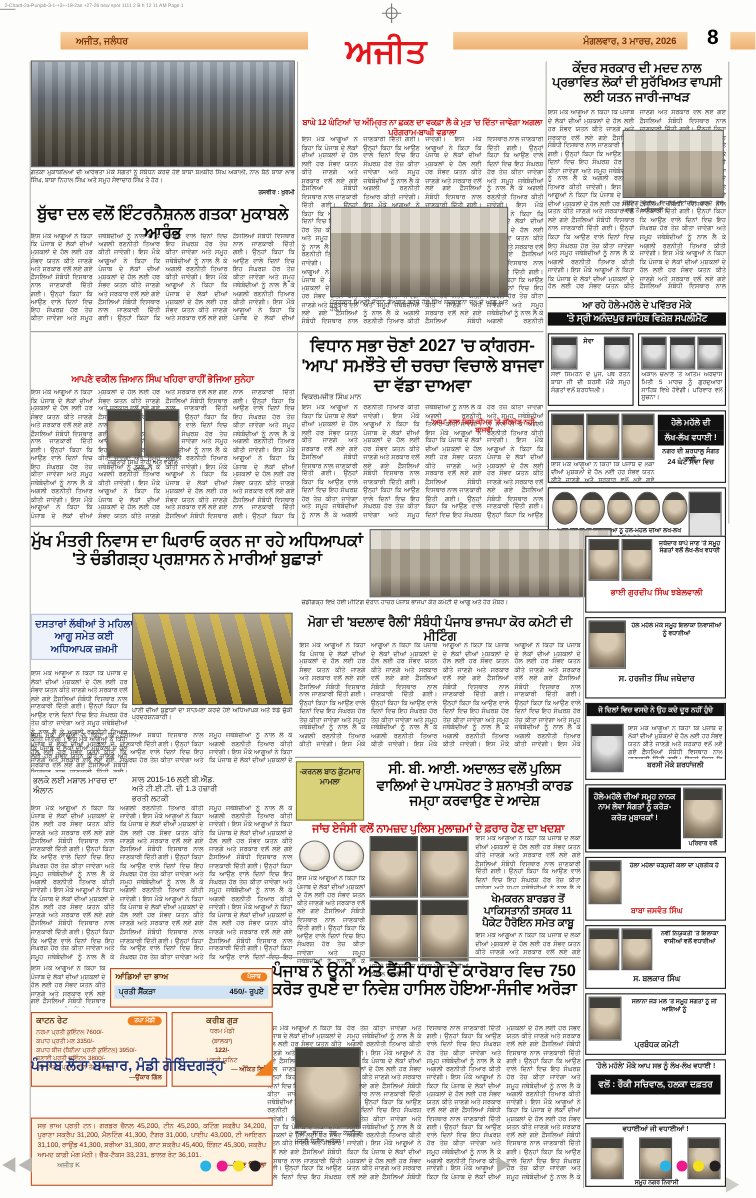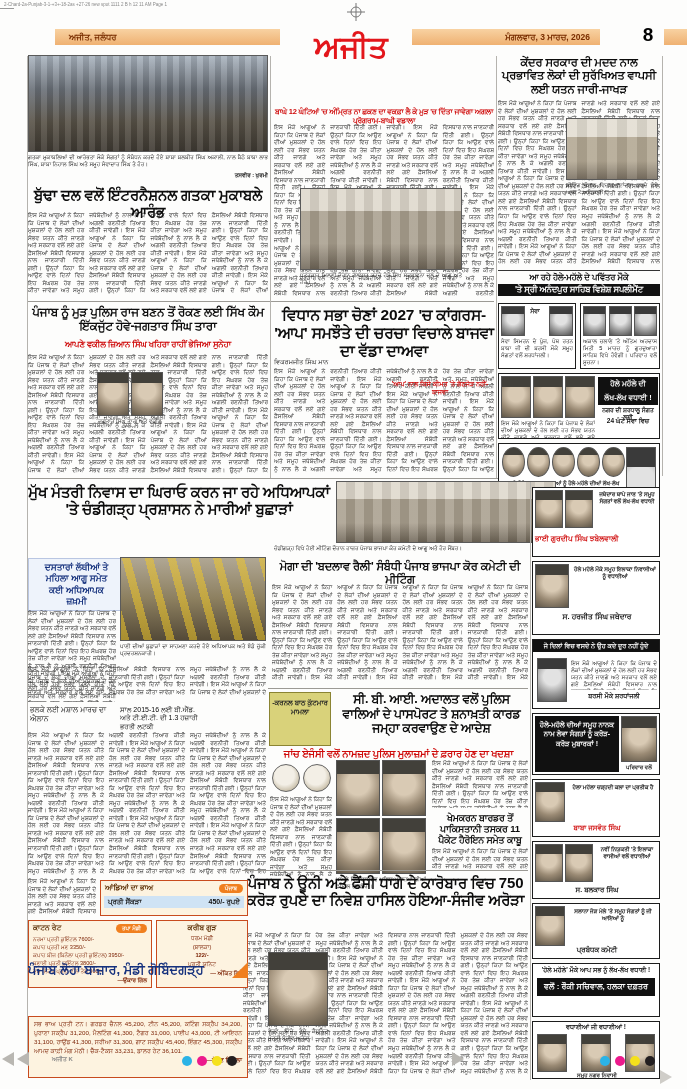--- a/index.html
+++ b/index.html
@@ -59,34 +59,33 @@
   <div class="abs" style="left:4px;top:2px;width:420px;font-size:4.5px;color:#8a8a8a">2-Chard-2a-Punjab-3-1-+3+-18-2as +27-26 new spot   1111 2 B h   12  11  AM   Page 1</div>
   <svg class="abs" style="left:347px;top:3px" width="18" height="18" viewBox="0 0 18 18">
     <circle cx="9" cy="9" r="5" class="crossmark" stroke-width="1"></circle>
     <line x1="9" y1="0" x2="9" y2="18" class="crossmark" stroke-width="1"></line>
     <line x1="0" y1="9" x2="18" y2="9" class="crossmark" stroke-width="1"></line>
   </svg>
   <div class="abs" style="left:0;top:8px;width:14px;height:1px;background:#999"></div>
 
   <div class="abs band" style="left:55px;top:29px;width:225px;height:16px;padding-left:14px">ਅਜੀਤ, ਜਲੰਧਰ</div>
   <div class="abs logo" style="left:292px;top:30px;width:118px;font-size:30px">ਅਜੀਤ</div>
-  <div class="abs band" style="left:412px;top:29px;width:188px;height:16px;justify-content:flex-end;padding-right:10px">ਮੰਗਲਵਾਰ, 3 ਮਾਰਚ, 2026</div>
+  <div class="abs band" style="left:412px;top:29px;width:213px;height:16px;justify-content:flex-end;padding-right:10px">ਮੰਗਲਵਾਰ, 3 ਮਾਰਚ, 2026</div>
   <div class="abs" style="left:636px;top:24px;width:24px;font-size:19px;font-weight:bold;text-align:center;color:#000">8</div>
   <div class="abs band" style="left:664px;top:29px;width:23px;height:16px"></div>
 
   <div class="abs photo crowd" style="left:28px;top:55px;width:240px;height:97px"></div>
   <div class="abs cap" style="left:28px;top:154px;width:240px;height:28px">ਗਤਕਾ ਮੁਕਾਬਲਿਆਂ ਦੀ ਆਰੰਭਤਾ ਮੌਕੇ ਸੰਗਤਾਂ ਨੂੰ ਸੰਬੋਧਨ ਕਰਦੇ ਹੋਏ ਬਾਬਾ ਬਲਬੀਰ ਸਿੰਘ ਅਕਾਲੀ, ਨਾਲ ਬੈਠੇ ਬਾਬਾ ਲਾਭ ਸਿੰਘ, ਬਾਬਾ ਨਿਹਾਲ ਸਿੰਘ ਅਤੇ ਸਮੂਹ ਸੇਵਾਦਾਰ ਸਿੰਘ ਤੇ ਹੋਰ।</div>
   <div class="abs cap" style="left:196px;top:172px;width:72px;text-align:right;font-weight:bold">ਤਸਵੀਰ : ਖੁਰਮੀ</div>
 
   <div class="abs hl" style="left:28px;top:186px;width:240px;font-size:15px">ਬੁੱਢਾ ਦਲ ਵਲੋਂ ਇੰਟਰਨੈਸ਼ਨਲ ਗਤਕਾ ਮੁਕਾਬਲੇ ਆਰੰਭ</div>
   <div class="abs body cols4" style="left:28px;top:212px;width:240px;height:86px">ਇਸ ਮੌਕੇ ਆਗੂਆਂ ਨੇ ਕਿਹਾ ਕਿ ਪੰਜਾਬ ਦੇ ਲੋਕਾਂ ਦੀਆਂ ਮੁਸ਼ਕਲਾਂ ਦੇ ਹੱਲ ਲਈ ਹਰ ਸੰਭਵ ਯਤਨ ਕੀਤੇ ਜਾਣਗੇ ਅਤੇ ਸਰਕਾਰ ਵਲੋਂ ਲਏ ਗਏ ਫ਼ੈਸਲਿਆਂ ਸੰਬੰਧੀ ਵਿਸਥਾਰ ਨਾਲ ਜਾਣਕਾਰੀ ਦਿੱਤੀ ਗਈ। ਉਨ੍ਹਾਂ ਕਿਹਾ ਕਿ ਆਉਣ ਵਾਲੇ ਦਿਨਾਂ ਵਿਚ ਇਹ ਸੰਘਰਸ਼ ਹੋਰ ਤੇਜ਼ ਕੀਤਾ ਜਾਵੇਗਾ ਅਤੇ ਸਮੂਹ ਜਥੇਬੰਦੀਆਂ ਨੂੰ ਨਾਲ ਲੈ ਕੇ ਅਗਲੀ ਰਣਨੀਤੀ ਤਿਆਰ ਕੀਤੀ ਜਾਵੇਗੀ। ਇਸ ਮੌਕੇ ਆਗੂਆਂ ਨੇ ਕਿਹਾ ਕਿ ਪੰਜਾਬ ਦੇ ਲੋਕਾਂ ਦੀਆਂ ਮੁਸ਼ਕਲਾਂ ਦੇ ਹੱਲ ਲਈ ਹਰ ਸੰਭਵ ਯਤਨ ਕੀਤੇ ਜਾਣਗੇ ਅਤੇ ਸਰਕਾਰ ਵਲੋਂ ਲਏ ਗਏ ਫ਼ੈਸਲਿਆਂ ਸੰਬੰਧੀ ਵਿਸਥਾਰ ਨਾਲ ਜਾਣਕਾਰੀ ਦਿੱਤੀ ਗਈ। ਉਨ੍ਹਾਂ ਕਿਹਾ ਕਿ ਆਉਣ ਵਾਲੇ ਦਿਨਾਂ ਵਿਚ ਇਹ ਸੰਘਰਸ਼ ਹੋਰ ਤੇਜ਼ ਕੀਤਾ ਜਾਵੇਗਾ ਅਤੇ ਸਮੂਹ ਜਥੇਬੰਦੀਆਂ ਨੂੰ ਨਾਲ ਲੈ ਕੇ ਅਗਲੀ ਰਣਨੀਤੀ ਤਿਆਰ ਕੀਤੀ ਜਾਵੇਗੀ। ਇਸ ਮੌਕੇ ਆਗੂਆਂ ਨੇ ਕਿਹਾ ਕਿ ਪੰਜਾਬ ਦੇ ਲੋਕਾਂ ਦੀਆਂ ਮੁਸ਼ਕਲਾਂ ਦੇ ਹੱਲ ਲਈ ਹਰ ਸੰਭਵ ਯਤਨ ਕੀਤੇ ਜਾਣਗੇ ਅਤੇ ਸਰਕਾਰ ਵਲੋਂ ਲਏ ਗਏ ਫ਼ੈਸਲਿਆਂ ਸੰਬੰਧੀ ਵਿਸਥਾਰ ਨਾਲ ਜਾਣਕਾਰੀ ਦਿੱਤੀ ਗਈ। ਉਨ੍ਹਾਂ ਕਿਹਾ ਕਿ ਆਉਣ ਵਾਲੇ ਦਿਨਾਂ ਵਿਚ ਇਹ ਸੰਘਰਸ਼ ਹੋਰ ਤੇਜ਼ ਕੀਤਾ ਜਾਵੇਗਾ ਅਤੇ ਸਮੂਹ ਜਥੇਬੰਦੀਆਂ ਨੂੰ ਨਾਲ ਲੈ ਕੇ ਅਗਲੀ ਰਣਨੀਤੀ ਤਿਆਰ ਕੀਤੀ ਜਾਵੇਗੀ। ਇਸ ਮੌਕੇ ਆਗੂਆਂ ਨੇ ਕਿਹਾ ਕਿ ਪੰਜਾਬ ਦੇ ਲੋਕਾਂ ਦੀਆਂ ਮੁਸ਼ਕਲਾਂ ਦੇ ਹੱਲ ਲਈ ਹਰ ਸੰਭਵ ਯਤਨ ਕੀਤੇ ਜਾਣਗੇ ਅਤੇ ਸਰਕਾਰ ਵਲੋਂ ਲਏ ਗਏ ਫ਼ੈਸਲਿਆਂ ਸੰਬੰਧੀ ਵਿਸਥਾਰ ਨਾਲ ਜਾਣਕਾਰੀ ਦਿੱਤੀ ਗਈ। ਉਨ੍ਹਾਂ ਕਿਹਾ ਕਿ ਆਉਣ ਵਾਲੇ ਦਿਨਾਂ ਵਿਚ ਇਹ ਸੰਘਰਸ਼ ਹੋਰ ਤੇਜ਼ ਕੀਤਾ ਜਾਵੇਗਾ ਅਤੇ ਸਮੂਹ ਜਥੇਬੰਦੀਆਂ ਨੂੰ ਨਾਲ ਲੈ ਕੇ ਅਗਲੀ ਰਣਨੀਤੀ ਤਿਆਰ ਕੀਤੀ ਜਾਵੇਗੀ। ਇਸ ਮੌਕੇ ਆਗੂਆਂ ਨੇ ਕਿਹਾ ਕਿ ਪੰਜਾਬ ਦੇ ਲੋਕਾਂ ਦੀਆਂ ਮੁਸ਼ਕਲਾਂ ਦੇ ਹੱਲ ਲਈ ਹਰ ਸੰਭਵ ਯਤਨ ਕੀਤੇ ਜਾਣਗੇ ਅਤੇ ਸਰਕਾਰ ਵਲੋਂ ਲਏ ਗਏ ਫ਼ੈਸਲਿਆਂ ਸੰਬੰਧੀ ਵਿਸਥਾਰ ਨਾਲ ਜਾਣਕਾਰੀ ਦਿੱਤੀ ਗਈ। ਉਨ੍ਹਾਂ ਕਿਹਾ ਕਿ ਆਉਣ ਵਾਲੇ ਦਿਨਾਂ ਵਿਚ ਇਹ ਸੰਘਰਸ਼ ਹੋਰ ਤੇਜ਼ ਕੀਤਾ ਜਾਵੇਗਾ ਅਤੇ ਸਮੂਹ ਜਥੇਬੰਦੀਆਂ ਨੂੰ ਨਾਲ ਲੈ ਕੇ ਅਗਲੀ ਰਣਨੀਤੀ ਤਿਆਰ ਕੀਤੀ ਜਾਵੇਗੀ। </div>
 
   <div class="abs hline" style="left:28px;top:301px;width:466px"></div>
 
-  <div class="abs hl" style="left:28px;top:306px;width:240px;font-size:12px">ਪੰਜਾਬ ਨੂੰ ਮੁੜ ਪੁਲਿਸ ਰਾਜ ਬਣਨ ਤੋਂ ਰੋਕਣ ਲਈ ਸਿੱਖ ਕੌਮ ਇੱਕਜੁੱਟ ਹੋਵੇ-ਜਗਤਾਰ ਸਿੰਘ ਤਾਰਾ</div>
   <div class="abs hl red" style="left:28px;top:340px;width:240px;font-size:8.5px">ਆਪਣੇ ਵਕੀਲ ਜ਼ਿਆਨ ਸਿੰਘ ਖਹਿਰਾ ਰਾਹੀਂ ਭੇਜਿਆ ਸੁਨੇਹਾ</div>
   <div class="abs body cols4" style="left:28px;top:354px;width:240px;height:122px">ਇਸ ਮੌਕੇ ਆਗੂਆਂ ਨੇ ਕਿਹਾ ਕਿ ਪੰਜਾਬ ਦੇ ਲੋਕਾਂ ਦੀਆਂ ਮੁਸ਼ਕਲਾਂ ਦੇ ਹੱਲ ਲਈ ਹਰ ਸੰਭਵ ਯਤਨ ਕੀਤੇ ਜਾਣਗੇ ਅਤੇ ਸਰਕਾਰ ਵਲੋਂ ਲਏ ਗਏ ਫ਼ੈਸਲਿਆਂ ਸੰਬੰਧੀ ਵਿਸਥਾਰ ਨਾਲ ਜਾਣਕਾਰੀ ਦਿੱਤੀ ਗਈ। ਉਨ੍ਹਾਂ ਕਿਹਾ ਕਿ ਆਉਣ ਵਾਲੇ ਦਿਨਾਂ ਵਿਚ ਇਹ ਸੰਘਰਸ਼ ਹੋਰ ਤੇਜ਼ ਕੀਤਾ ਜਾਵੇਗਾ ਅਤੇ ਸਮੂਹ ਜਥੇਬੰਦੀਆਂ ਨੂੰ ਨਾਲ ਲੈ ਕੇ ਅਗਲੀ ਰਣਨੀਤੀ ਤਿਆਰ ਕੀਤੀ ਜਾਵੇਗੀ। ਇਸ ਮੌਕੇ ਆਗੂਆਂ ਨੇ ਕਿਹਾ ਕਿ ਪੰਜਾਬ ਦੇ ਲੋਕਾਂ ਦੀਆਂ ਮੁਸ਼ਕਲਾਂ ਦੇ ਹੱਲ ਲਈ ਹਰ ਸੰਭਵ ਯਤਨ ਕੀਤੇ ਜਾਣਗੇ ਅਤੇ ਸਰਕਾਰ ਵਲੋਂ ਲਏ ਗਏ ਫ਼ੈਸਲਿਆਂ ਸੰਬੰਧੀ ਵਿਸਥਾਰ ਨਾਲ ਜਾਣਕਾਰੀ ਦਿੱਤੀ ਗਈ। ਉਨ੍ਹਾਂ ਕਿਹਾ ਕਿ ਆਉਣ ਵਾਲੇ ਦਿਨਾਂ ਵਿਚ ਇਹ ਸੰਘਰਸ਼ ਹੋਰ ਤੇਜ਼ ਕੀਤਾ ਜਾਵੇਗਾ ਅਤੇ ਸਮੂਹ ਜਥੇਬੰਦੀਆਂ ਨੂੰ ਨਾਲ ਲੈ ਕੇ ਅਗਲੀ ਰਣਨੀਤੀ ਤਿਆਰ ਕੀਤੀ ਜਾਵੇਗੀ। ਇਸ ਮੌਕੇ ਆਗੂਆਂ ਨੇ ਕਿਹਾ ਕਿ ਪੰਜਾਬ ਦੇ ਲੋਕਾਂ ਦੀਆਂ ਮੁਸ਼ਕਲਾਂ ਦੇ ਹੱਲ ਲਈ ਹਰ ਸੰਭਵ ਯਤਨ ਕੀਤੇ ਜਾਣਗੇ ਅਤੇ ਸਰਕਾਰ ਵਲੋਂ ਲਏ ਗਏ ਫ਼ੈਸਲਿਆਂ ਸੰਬੰਧੀ ਵਿਸਥਾਰ ਨਾਲ ਜਾਣਕਾਰੀ ਦਿੱਤੀ ਗਈ। ਉਨ੍ਹਾਂ ਕਿਹਾ ਕਿ ਆਉਣ ਵਾਲੇ ਦਿਨਾਂ ਵਿਚ ਇਹ ਸੰਘਰਸ਼ ਹੋਰ ਤੇਜ਼ ਕੀਤਾ ਜਾਵੇਗਾ ਅਤੇ ਸਮੂਹ ਜਥੇਬੰਦੀਆਂ ਨੂੰ ਨਾਲ ਲੈ ਕੇ ਅਗਲੀ ਰਣਨੀਤੀ ਤਿਆਰ ਕੀਤੀ ਜਾਵੇਗੀ। ਇਸ ਮੌਕੇ ਆਗੂਆਂ ਨੇ ਕਿਹਾ ਕਿ ਪੰਜਾਬ ਦੇ ਲੋਕਾਂ ਦੀਆਂ ਮੁਸ਼ਕਲਾਂ ਦੇ ਹੱਲ ਲਈ ਹਰ ਸੰਭਵ ਯਤਨ ਕੀਤੇ ਜਾਣਗੇ ਅਤੇ ਸਰਕਾਰ ਵਲੋਂ ਲਏ ਗਏ ਫ਼ੈਸਲਿਆਂ ਸੰਬੰਧੀ ਵਿਸਥਾਰ ਨਾਲ ਜਾਣਕਾਰੀ ਦਿੱਤੀ ਗਈ। ਉਨ੍ਹਾਂ ਕਿਹਾ ਕਿ ਆਉਣ ਵਾਲੇ ਦਿਨਾਂ ਵਿਚ ਇਹ ਸੰਘਰਸ਼ ਹੋਰ ਤੇਜ਼ ਕੀਤਾ ਜਾਵੇਗਾ ਅਤੇ ਸਮੂਹ ਜਥੇਬੰਦੀਆਂ ਨੂੰ ਨਾਲ ਲੈ ਕੇ ਅਗਲੀ ਰਣਨੀਤੀ ਤਿਆਰ ਕੀਤੀ ਜਾਵੇਗੀ। ਇਸ ਮੌਕੇ ਆਗੂਆਂ ਨੇ ਕਿਹਾ ਕਿ ਪੰਜਾਬ ਦੇ ਲੋਕਾਂ ਦੀਆਂ ਮੁਸ਼ਕਲਾਂ ਦੇ ਹੱਲ ਲਈ ਹਰ ਸੰਭਵ ਯਤਨ ਕੀਤੇ ਜਾਣਗੇ ਅਤੇ ਸਰਕਾਰ ਵਲੋਂ ਲਏ ਗਏ ਫ਼ੈਸਲਿਆਂ ਸੰਬੰਧੀ ਵਿਸਥਾਰ ਨਾਲ ਜਾਣਕਾਰੀ ਦਿੱਤੀ ਗਈ। ਉਨ੍ਹਾਂ ਕਿਹਾ ਕਿ ਆਉਣ ਵਾਲੇ ਦਿਨਾਂ ਵਿਚ ਇਹ ਸੰਘਰਸ਼ ਹੋਰ ਤੇਜ਼ ਕੀਤਾ ਜਾਵੇਗਾ ਅਤੇ ਸਮੂਹ ਜਥੇਬੰਦੀਆਂ ਨੂੰ ਨਾਲ ਲੈ ਕੇ ਅਗਲੀ ਰਣਨੀਤੀ ਤਿਆਰ ਕੀਤੀ ਜਾਵੇਗੀ। ਇਸ ਮੌਕੇ ਆਗੂਆਂ ਨੇ ਕਿਹਾ ਕਿ ਪੰਜਾਬ ਦੇ ਲੋਕਾਂ ਦੀਆਂ ਮੁਸ਼ਕਲਾਂ ਦੇ ਹੱਲ ਲਈ ਹਰ ਸੰਭਵ ਯਤਨ ਕੀਤੇ ਜਾਣਗੇ ਅਤੇ ਸਰਕਾਰ ਵਲੋਂ ਲਏ ਗਏ ਫ਼ੈਸਲਿਆਂ ਸੰਬੰਧੀ ਵਿਸਥਾਰ ਨਾਲ ਜਾਣਕਾਰੀ ਦਿੱਤੀ ਗਈ। ਉਨ੍ਹਾਂ ਕਿਹਾ ਕਿ ਆਉਣ ਵਾਲੇ ਦਿਨਾਂ ਵਿਚ ਇਹ ਸੰਘਰਸ਼ ਹੋਰ ਤੇਜ਼ ਕੀਤਾ ਜਾਵੇਗਾ ਅਤੇ ਸਮੂਹ ਜਥੇਬੰਦੀਆਂ ਨੂੰ ਨਾਲ ਲੈ ਕੇ ਅਗਲੀ ਰਣਨੀਤੀ ਤਿਆਰ ਕੀਤੀ ਜਾਵੇਗੀ। ਇਸ ਮੌਕੇ ਆਗੂਆਂ ਨੇ ਕਿਹਾ ਕਿ ਪੰਜਾਬ ਦੇ ਲੋਕਾਂ ਦੀਆਂ ਮੁਸ਼ਕਲਾਂ ਦੇ ਹੱਲ ਲਈ ਹਰ ਸੰਭਵ ਯਤਨ ਕੀਤੇ ਜਾਣਗੇ ਅਤੇ ਸਰਕਾਰ ਵਲੋਂ ਲਏ ਗਏ ਫ਼ੈਸਲਿਆਂ ਸੰਬੰਧੀ ਵਿਸਥਾਰ ਨਾਲ ਜਾਣਕਾਰੀ ਦਿੱਤੀ ਗਈ। ਉਨ੍ਹਾਂ ਕਿਹਾ ਕਿ ਆਉਣ ਵਾਲੇ ਦਿਨਾਂ ਵਿਚ ਇਹ ਸੰਘਰਸ਼ ਹੋਰ ਤੇਜ਼ ਕੀਤਾ ਜਾਵੇਗਾ ਅਤੇ ਸਮੂਹ ਜਥੇਬੰਦੀਆਂ ਨੂੰ ਨਾਲ ਲੈ ਕੇ ਅਗਲੀ ਰਣਨੀਤੀ ਤਿਆਰ ਕੀਤੀ ਜਾਵੇਗੀ। </div>
   <div class="abs portrait" style="left:97px;top:372px;width:32px;height:44px"></div>
   <div class="abs portrait" style="left:131px;top:372px;width:32px;height:44px"></div>
   <div class="abs cap" style="left:97px;top:418px;width:66px;height:10px;text-align:center">ਜਗਤਾਰ ਸਿੰਘ ਤਾਰਾ ਅਤੇ ਵਕੀਲ ਖਹਿਰਾ।</div>
 
   <div class="abs hl red" style="left:274px;top:108px;width:220px;font-size:7.5px">ਬਾਘੇ 12 ਘੰਟਿਆਂ 'ਚ ਅੰਮ੍ਰਿਤ ਨਾ ਛਕਣ ਦਾ ਵਕਫ਼ਾ ਲੈ ਕੇ ਮੁੜ 'ਚ ਦਿੱਤਾ ਜਾਵੇਗਾ ਅਗਲਾ ਪ੍ਰੋਗਰਾਮ-ਬਾਘੀ ਵਡਾਲਾ</div>
   <div class="abs body cols4" style="left:274px;top:124px;width:220px;height:174px">ਇਸ ਮੌਕੇ ਆਗੂਆਂ ਨੇ ਕਿਹਾ ਕਿ ਪੰਜਾਬ ਦੇ ਲੋਕਾਂ ਦੀਆਂ ਮੁਸ਼ਕਲਾਂ ਦੇ ਹੱਲ ਲਈ ਹਰ ਸੰਭਵ ਯਤਨ ਕੀਤੇ ਜਾਣਗੇ ਅਤੇ ਸਰਕਾਰ ਵਲੋਂ ਲਏ ਗਏ ਫ਼ੈਸਲਿਆਂ ਸੰਬੰਧੀ ਵਿਸਥਾਰ ਨਾਲ ਜਾਣਕਾਰੀ ਦਿੱਤੀ ਗਈ। ਉਨ੍ਹਾਂ ਕਿਹਾ ਕਿ ਆਉਣ ਵਾਲੇ ਦਿਨਾਂ ਵਿਚ ਇਹ ਸੰਘਰਸ਼ ਹੋਰ ਤੇਜ਼ ਕੀਤਾ ਜਾਵੇਗਾ ਅਤੇ ਸਮੂਹ ਜਥੇਬੰਦੀਆਂ ਨੂੰ ਨਾਲ ਲੈ ਕੇ ਅਗਲੀ ਰਣਨੀਤੀ ਤਿਆਰ ਕੀਤੀ ਜਾਵੇਗੀ। ਇਸ ਮੌਕੇ ਆਗੂਆਂ ਨੇ ਕਿਹਾ ਕਿ ਪੰਜਾਬ ਦੇ ਲੋਕਾਂ ਦੀਆਂ ਮੁਸ਼ਕਲਾਂ ਦੇ ਹੱਲ ਲਈ ਹਰ ਸੰਭਵ ਯਤਨ ਕੀਤੇ ਜਾਣਗੇ ਅਤੇ ਸਰਕਾਰ ਵਲੋਂ ਲਏ ਗਏ ਫ਼ੈਸਲਿਆਂ ਸੰਬੰਧੀ ਵਿਸਥਾਰ ਨਾਲ ਜਾਣਕਾਰੀ ਦਿੱਤੀ ਗਈ। ਉਨ੍ਹਾਂ ਕਿਹਾ ਕਿ ਆਉਣ ਵਾਲੇ ਦਿਨਾਂ ਵਿਚ ਇਹ ਸੰਘਰਸ਼ ਹੋਰ ਤੇਜ਼ ਕੀਤਾ ਜਾਵੇਗਾ ਅਤੇ ਸਮੂਹ ਜਥੇਬੰਦੀਆਂ ਨੂੰ ਨਾਲ ਲੈ ਕੇ ਅਗਲੀ ਰਣਨੀਤੀ ਤਿਆਰ ਕੀਤੀ ਜਾਵੇਗੀ। ਇਸ ਮੌਕੇ ਆਗੂਆਂ ਨੇ ਕਿਹਾ ਕਿ ਪੰਜਾਬ ਦੇ ਲੋਕਾਂ ਦੀਆਂ ਮੁਸ਼ਕਲਾਂ ਦੇ ਹੱਲ ਲਈ ਹਰ ਸੰਭਵ ਯਤਨ ਕੀਤੇ ਜਾਣਗੇ ਅਤੇ ਸਰਕਾਰ ਵਲੋਂ ਲਏ ਗਏ ਫ਼ੈਸਲਿਆਂ ਸੰਬੰਧੀ ਵਿਸਥਾਰ ਨਾਲ ਜਾਣਕਾਰੀ ਦਿੱਤੀ ਗਈ। ਉਨ੍ਹਾਂ ਕਿਹਾ ਕਿ ਆਉਣ ਵਾਲੇ ਦਿਨਾਂ ਵਿਚ ਇਹ ਸੰਘਰਸ਼ ਹੋਰ ਤੇਜ਼ ਕੀਤਾ ਜਾਵੇਗਾ ਅਤੇ ਸਮੂਹ ਜਥੇਬੰਦੀਆਂ ਨੂੰ ਨਾਲ ਲੈ ਕੇ ਅਗਲੀ ਰਣਨੀਤੀ ਤਿਆਰ ਕੀਤੀ ਜਾਵੇਗੀ। ਇਸ ਮੌਕੇ ਆਗੂਆਂ ਨੇ ਕਿਹਾ ਕਿ ਪੰਜਾਬ ਦੇ ਲੋਕਾਂ ਦੀਆਂ ਮੁਸ਼ਕਲਾਂ ਦੇ ਹੱਲ ਲਈ ਹਰ ਸੰਭਵ ਯਤਨ ਕੀਤੇ ਜਾਣਗੇ ਅਤੇ ਸਰਕਾਰ ਵਲੋਂ ਲਏ ਗਏ ਫ਼ੈਸਲਿਆਂ ਸੰਬੰਧੀ ਵਿਸਥਾਰ ਨਾਲ ਜਾਣਕਾਰੀ ਦਿੱਤੀ ਗਈ। ਉਨ੍ਹਾਂ ਕਿਹਾ ਕਿ ਆਉਣ ਵਾਲੇ ਦਿਨਾਂ ਵਿਚ ਇਹ ਸੰਘਰਸ਼ ਹੋਰ ਤੇਜ਼ ਕੀਤਾ ਜਾਵੇਗਾ ਅਤੇ ਸਮੂਹ ਜਥੇਬੰਦੀਆਂ ਨੂੰ ਨਾਲ ਲੈ ਕੇ ਅਗਲੀ ਰਣਨੀਤੀ ਤਿਆਰ ਕੀਤੀ ਜਾਵੇਗੀ। ਇਸ ਮੌਕੇ ਆਗੂਆਂ ਨੇ ਕਿਹਾ ਕਿ ਪੰਜਾਬ ਦੇ ਲੋਕਾਂ ਦੀਆਂ ਮੁਸ਼ਕਲਾਂ ਦੇ ਹੱਲ ਲਈ ਹਰ ਸੰਭਵ ਯਤਨ ਕੀਤੇ ਜਾਣਗੇ ਅਤੇ ਸਰਕਾਰ ਵਲੋਂ ਲਏ ਗਏ ਫ਼ੈਸਲਿਆਂ ਸੰਬੰਧੀ ਵਿਸਥਾਰ ਨਾਲ ਜਾਣਕਾਰੀ ਦਿੱਤੀ ਗਈ। ਉਨ੍ਹਾਂ ਕਿਹਾ ਕਿ ਆਉਣ ਵਾਲੇ ਦਿਨਾਂ ਵਿਚ ਇਹ ਸੰਘਰਸ਼ ਹੋਰ ਤੇਜ਼ ਕੀਤਾ ਜਾਵੇਗਾ ਅਤੇ ਸਮੂਹ ਜਥੇਬੰਦੀਆਂ ਨੂੰ ਨਾਲ ਲੈ ਕੇ ਅਗਲੀ ਰਣਨੀਤੀ ਤਿਆਰ ਕੀਤੀ ਜਾਵੇਗੀ। ਇਸ ਮੌਕੇ ਆਗੂਆਂ ਨੇ ਕਿਹਾ ਕਿ ਪੰਜਾਬ ਦੇ ਲੋਕਾਂ ਦੀਆਂ ਮੁਸ਼ਕਲਾਂ ਦੇ ਹੱਲ ਲਈ ਹਰ ਸੰਭਵ ਯਤਨ ਕੀਤੇ ਜਾਣਗੇ ਅਤੇ ਸਰਕਾਰ ਵਲੋਂ ਲਏ ਗਏ ਫ਼ੈਸਲਿਆਂ ਸੰਬੰਧੀ ਵਿਸਥਾਰ ਨਾਲ ਜਾਣਕਾਰੀ ਦਿੱਤੀ ਗਈ। ਉਨ੍ਹਾਂ ਕਿਹਾ ਕਿ ਆਉਣ ਵਾਲੇ ਦਿਨਾਂ ਵਿਚ ਇਹ ਸੰਘਰਸ਼ ਹੋਰ ਤੇਜ਼ ਕੀਤਾ ਜਾਵੇਗਾ ਅਤੇ ਸਮੂਹ ਜਥੇਬੰਦੀਆਂ ਨੂੰ ਨਾਲ ਲੈ ਕੇ ਅਗਲੀ ਰਣਨੀਤੀ ਤਿਆਰ ਕੀਤੀ ਜਾਵੇਗੀ। ਇਸ ਮੌਕੇ ਆਗੂਆਂ ਨੇ ਕਿਹਾ ਕਿ ਪੰਜਾਬ ਦੇ ਲੋਕਾਂ ਦੀਆਂ ਮੁਸ਼ਕਲਾਂ ਦੇ ਹੱਲ ਲਈ ਹਰ ਸੰਭਵ ਯਤਨ ਕੀਤੇ ਜਾਣਗੇ ਅਤੇ ਸਰਕਾਰ ਵਲੋਂ ਲਏ ਗਏ ਫ਼ੈਸਲਿਆਂ ਸੰਬੰਧੀ ਵਿਸਥਾਰ ਨਾਲ ਜਾਣਕਾਰੀ ਦਿੱਤੀ ਗਈ। ਉਨ੍ਹਾਂ ਕਿਹਾ ਕਿ ਆਉਣ ਵਾਲੇ ਦਿਨਾਂ ਵਿਚ ਇਹ ਸੰਘਰਸ਼ ਹੋਰ ਤੇਜ਼ ਕੀਤਾ ਜਾਵੇਗਾ ਅਤੇ ਸਮੂਹ ਜਥੇਬੰਦੀਆਂ ਨੂੰ ਨਾਲ ਲੈ ਕੇ ਅਗਲੀ ਰਣਨੀਤੀ ਤਿਆਰ ਕੀਤੀ ਜਾਵੇਗੀ। ਇਸ ਮੌਕੇ ਆਗੂਆਂ ਨੇ ਕਿਹਾ ਕਿ ਪੰਜਾਬ ਦੇ ਲੋਕਾਂ ਦੀਆਂ ਮੁਸ਼ਕਲਾਂ ਦੇ ਹੱਲ ਲਈ ਹਰ ਸੰਭਵ ਯਤਨ ਕੀਤੇ ਜਾਣਗੇ ਅਤੇ ਸਰਕਾਰ ਵਲੋਂ ਲਏ ਗਏ ਫ਼ੈਸਲਿਆਂ ਸੰਬੰਧੀ ਵਿਸਥਾਰ ਨਾਲ ਜਾਣਕਾਰੀ ਦਿੱਤੀ ਗਈ। ਉਨ੍ਹਾਂ ਕਿਹਾ ਕਿ ਆਉਣ ਵਾਲੇ ਦਿਨਾਂ ਵਿਚ ਇਹ ਸੰਘਰਸ਼ ਹੋਰ ਤੇਜ਼ ਕੀਤਾ ਜਾਵੇਗਾ ਅਤੇ ਸਮੂਹ ਜਥੇਬੰਦੀਆਂ ਨੂੰ ਨਾਲ ਲੈ ਕੇ ਅਗਲੀ ਰਣਨੀਤੀ ਤਿਆਰ ਕੀਤੀ ਜਾਵੇਗੀ। </div>
   <div class="abs photo meeting" style="left:300px;top:188px;width:162px;height:82px"></div>
   <div class="abs cap" style="left:300px;top:272px;width:162px;height:12px">ਪੱਤਰਕਾਰ ਮਿਲਣੀ ਦੌਰਾਨ ਗੱਲਬਾਤ ਕਰਦੇ ਹੋਏ ਸਿੱਖ ਸਦਭਾਵਨਾ ਦਲ ਦੇ ਆਗੂ ਅਤੇ ਹੋਰ।</div>
@@ -141,21 +140,21 @@
     <div class="portrait bw" style="position:absolute;right:3px;top:3px;width:30px;height:80px"></div>
     <div class="abs cap" style="left:3px;top:36px;width:122px;height:22px;text-align:center;font-weight:bold">ਆਏ ਹੋਏ ਸਮੂਹ ਸ਼ਰਧਾਲੂਆਂ ਨੂੰ ਹੋਲੇ-ਮਹੱਲੇ ਦੀਆਂ ਲੱਖ-ਲੱਖ ਵਧਾਈਆਂ ਦਿੰਦੇ ਹੋਏ</div>
     <div class="abs" style="left:3px;top:60px;width:122px;font-size:12px;font-weight:bold;text-align:center;color:#0c0c0c;-webkit-text-stroke:.4px #000">ਕੁਲਵੰਤ ਸਿੰਘ ਬਾਠ</div>
   </div>
 
   <div class="abs hl" style="left:28px;top:483px;width:302px;font-size:15px">ਮੁੱਖ ਮੰਤਰੀ ਨਿਵਾਸ ਦਾ ਘਿਰਾਓ ਕਰਨ ਜਾ ਰਹੇ ਅਧਿਆਪਕਾਂ 'ਤੇ ਚੰਡੀਗੜ੍ਹ ਪ੍ਰਸ਼ਾਸਨ ਨੇ ਮਾਰੀਆਂ ਬੁਛਾੜਾਂ</div>
 
   <div class="abs photo meeting" style="left:336px;top:481px;width:220px;height:62px"></div>
   <div class="abs cap" style="left:274px;top:545px;width:282px;height:12px">ਚੰਡੀਗੜ੍ਹ ਵਿਖੇ ਹੋਈ ਮੀਟਿੰਗ ਦੌਰਾਨ ਹਾਜ਼ਰ ਪੰਜਾਬ ਭਾਜਪਾ ਕੋਰ ਕਮੇਟੀ ਦੇ ਆਗੂ ਅਤੇ ਹੋਰ ਮੈਂਬਰ।</div>
 
-  <div class="abs navy" style="left:28px;top:558px;width:97px;font-size:9px;font-weight:bold;text-align:center;line-height:1.25;border:1px solid #b9c6e2;background:#eef3fb;padding:3px 14px">ਦਸਤਾਰਾਂ ਲੱਥੀਆਂ ਤੇ ਮਹਿਲਾ ਆਗੂ ਸਮੇਤ ਕਈ ਅਧਿਆਪਕ ਜ਼ਖ਼ਮੀ</div>
+  <div class="abs navy" style="left:28px;top:558px;width:97px;font-size:9px;font-weight:bold;text-align:center;line-height:1.25;border:1px solid #b9c6e2;background:#eef3fb;padding:3px 1px">ਦਸਤਾਰਾਂ ਲੱਥੀਆਂ ਤੇ ਮਹਿਲਾ ਆਗੂ ਸਮੇਤ ਕਈ ਅਧਿਆਪਕ ਜ਼ਖ਼ਮੀ</div>
   <div class="abs body" style="left:28px;top:610px;width:88px;height:92px">ਇਸ ਮੌਕੇ ਆਗੂਆਂ ਨੇ ਕਿਹਾ ਕਿ ਪੰਜਾਬ ਦੇ ਲੋਕਾਂ ਦੀਆਂ ਮੁਸ਼ਕਲਾਂ ਦੇ ਹੱਲ ਲਈ ਹਰ ਸੰਭਵ ਯਤਨ ਕੀਤੇ ਜਾਣਗੇ ਅਤੇ ਸਰਕਾਰ ਵਲੋਂ ਲਏ ਗਏ ਫ਼ੈਸਲਿਆਂ ਸੰਬੰਧੀ ਵਿਸਥਾਰ ਨਾਲ ਜਾਣਕਾਰੀ ਦਿੱਤੀ ਗਈ। ਉਨ੍ਹਾਂ ਕਿਹਾ ਕਿ ਆਉਣ ਵਾਲੇ ਦਿਨਾਂ ਵਿਚ ਇਹ ਸੰਘਰਸ਼ ਹੋਰ ਤੇਜ਼ ਕੀਤਾ ਜਾਵੇਗਾ ਅਤੇ ਸਮੂਹ ਜਥੇਬੰਦੀਆਂ ਨੂੰ ਨਾਲ ਲੈ ਕੇ ਅਗਲੀ ਰਣਨੀਤੀ ਤਿਆਰ ਕੀਤੀ ਜਾਵੇਗੀ। ਇਸ ਮੌਕੇ ਆਗੂਆਂ ਨੇ ਕਿਹਾ ਕਿ ਪੰਜਾਬ ਦੇ ਲੋਕਾਂ ਦੀਆਂ ਮੁਸ਼ਕਲਾਂ ਦੇ ਹੱਲ ਲਈ ਹਰ ਸੰਭਵ ਯਤਨ ਕੀਤੇ ਜਾਣਗੇ ਅਤੇ ਸਰਕਾਰ ਵਲੋਂ ਲਏ ਗਏ ਫ਼ੈਸਲਿਆਂ ਸੰਬੰਧੀ ਵਿਸਥਾਰ ਨਾਲ ਜਾਣਕਾਰੀ ਦਿੱਤੀ ਗਈ। ਉਨ੍ਹਾਂ ਕਿਹਾ ਕਿ ਆਉਣ ਵਾਲੇ ਦਿਨਾਂ ਵਿਚ ਇਹ ਸੰਘਰਸ਼ ਹੋਰ ਤੇਜ਼ ਕੀਤਾ ਜਾਵੇਗਾ ਅਤੇ ਸਮੂਹ ਜਥੇਬੰਦੀਆਂ ਨੂੰ ਨਾਲ ਲੈ ਕੇ ਅਗਲੀ ਰਣਨੀਤੀ ਤਿਆਰ ਕੀਤੀ ਜਾਵੇਗੀ। ਇਸ ਮੌਕੇ ਆਗੂਆਂ ਨੇ ਕਿਹਾ ਕਿ ਪੰਜਾਬ ਦੇ ਲੋਕਾਂ ਦੀਆਂ ਮੁਸ਼ਕਲਾਂ ਦੇ ਹੱਲ ਲਈ ਹਰ ਸੰਭਵ ਯਤਨ ਕੀਤੇ ਜਾਣਗੇ ਅਤੇ ਸਰਕਾਰ ਵਲੋਂ ਲਏ ਗਏ ਫ਼ੈਸਲਿਆਂ ਸੰਬੰਧੀ ਵਿਸਥਾਰ ਨਾਲ ਜਾਣਕਾਰੀ ਦਿੱਤੀ ਗਈ। ਉਨ੍ਹਾਂ ਕਿਹਾ ਕਿ ਆਉਣ ਵਾਲੇ ਦਿਨਾਂ ਵਿਚ ਇਹ ਸੰਘਰਸ਼ ਹੋਰ ਤੇਜ਼ ਕੀਤਾ ਜਾਵੇਗਾ ਅਤੇ ਸਮੂਹ ਜਥੇਬੰਦੀਆਂ ਨੂੰ ਨਾਲ ਲੈ ਕੇ ਅਗਲੀ ਰਣਨੀਤੀ ਤਿਆਰ ਕੀਤੀ ਜਾਵੇਗੀ। </div>
   <div class="abs photo protest" style="left:120px;top:557px;width:146px;height:84px"></div>
   <div class="abs cap" style="left:120px;top:643px;width:146px;height:20px">ਪਾਣੀ ਦੀਆਂ ਬੁਛਾੜਾਂ ਦਾ ਸਾਹਮਣਾ ਕਰਦੇ ਹੋਏ ਅਧਿਆਪਕ ਅਤੇ ਝੰਡੇ ਚੁੱਕੀ ਪ੍ਰਦਰਸ਼ਨਕਾਰੀ।</div>
 
   <div class="abs minihead" style="left:30px;top:705px;width:84px">ਭਲਕੇ ਲਈ ਮਸ਼ਾਲ ਮਾਰਚ ਦਾ ਐਲਾਨ</div>
   <div class="abs body cols3" style="left:28px;top:666px;width:238px;height:36px">ਇਸ ਮੌਕੇ ਆਗੂਆਂ ਨੇ ਕਿਹਾ ਕਿ ਪੰਜਾਬ ਦੇ ਲੋਕਾਂ ਦੀਆਂ ਮੁਸ਼ਕਲਾਂ ਦੇ ਹੱਲ ਲਈ ਹਰ ਸੰਭਵ ਯਤਨ ਕੀਤੇ ਜਾਣਗੇ ਅਤੇ ਸਰਕਾਰ ਵਲੋਂ ਲਏ ਗਏ ਫ਼ੈਸਲਿਆਂ ਸੰਬੰਧੀ ਵਿਸਥਾਰ ਨਾਲ ਜਾਣਕਾਰੀ ਦਿੱਤੀ ਗਈ। ਉਨ੍ਹਾਂ ਕਿਹਾ ਕਿ ਆਉਣ ਵਾਲੇ ਦਿਨਾਂ ਵਿਚ ਇਹ ਸੰਘਰਸ਼ ਹੋਰ ਤੇਜ਼ ਕੀਤਾ ਜਾਵੇਗਾ ਅਤੇ ਸਮੂਹ ਜਥੇਬੰਦੀਆਂ ਨੂੰ ਨਾਲ ਲੈ ਕੇ ਅਗਲੀ ਰਣਨੀਤੀ ਤਿਆਰ ਕੀਤੀ ਜਾਵੇਗੀ। ਇਸ ਮੌਕੇ ਆਗੂਆਂ ਨੇ ਕਿਹਾ ਕਿ ਪੰਜਾਬ ਦੇ ਲੋਕਾਂ ਦੀਆਂ ਮੁਸ਼ਕਲਾਂ ਦੇ ਹੱਲ ਲਈ ਹਰ ਸੰਭਵ ਯਤਨ ਕੀਤੇ ਜਾਣਗੇ ਅਤੇ ਸਰਕਾਰ ਵਲੋਂ ਲਏ ਗਏ ਫ਼ੈਸਲਿਆਂ ਸੰਬੰਧੀ ਵਿਸਥਾਰ ਨਾਲ ਜਾਣਕਾਰੀ ਦਿੱਤੀ ਗਈ। ਉਨ੍ਹਾਂ ਕਿਹਾ ਕਿ ਆਉਣ ਵਾਲੇ ਦਿਨਾਂ ਵਿਚ ਇਹ ਸੰਘਰਸ਼ ਹੋਰ ਤੇਜ਼ ਕੀਤਾ ਜਾਵੇਗਾ ਅਤੇ ਸਮੂਹ ਜਥੇਬੰਦੀਆਂ ਨੂੰ ਨਾਲ ਲੈ ਕੇ ਅਗਲੀ ਰਣਨੀਤੀ ਤਿਆਰ ਕੀਤੀ ਜਾਵੇਗੀ। </div>
   <div class="abs minihead" style="left:120px;top:706px;width:84px;font-size:7px">ਸਾਲ 2015-16 ਲਈ ਬੀ.ਐੱਡ. ਅਤੇ ਟੀ.ਈ.ਟੀ. ਦੀ 1.3 ਹਜ਼ਾਰੀ ਭਰਤੀ ਲਟਕੀ</div>
   <div class="abs body cols3" style="left:28px;top:732px;width:238px;height:144px">ਇਸ ਮੌਕੇ ਆਗੂਆਂ ਨੇ ਕਿਹਾ ਕਿ ਪੰਜਾਬ ਦੇ ਲੋਕਾਂ ਦੀਆਂ ਮੁਸ਼ਕਲਾਂ ਦੇ ਹੱਲ ਲਈ ਹਰ ਸੰਭਵ ਯਤਨ ਕੀਤੇ ਜਾਣਗੇ ਅਤੇ ਸਰਕਾਰ ਵਲੋਂ ਲਏ ਗਏ ਫ਼ੈਸਲਿਆਂ ਸੰਬੰਧੀ ਵਿਸਥਾਰ ਨਾਲ ਜਾਣਕਾਰੀ ਦਿੱਤੀ ਗਈ। ਉਨ੍ਹਾਂ ਕਿਹਾ ਕਿ ਆਉਣ ਵਾਲੇ ਦਿਨਾਂ ਵਿਚ ਇਹ ਸੰਘਰਸ਼ ਹੋਰ ਤੇਜ਼ ਕੀਤਾ ਜਾਵੇਗਾ ਅਤੇ ਸਮੂਹ ਜਥੇਬੰਦੀਆਂ ਨੂੰ ਨਾਲ ਲੈ ਕੇ ਅਗਲੀ ਰਣਨੀਤੀ ਤਿਆਰ ਕੀਤੀ ਜਾਵੇਗੀ। ਇਸ ਮੌਕੇ ਆਗੂਆਂ ਨੇ ਕਿਹਾ ਕਿ ਪੰਜਾਬ ਦੇ ਲੋਕਾਂ ਦੀਆਂ ਮੁਸ਼ਕਲਾਂ ਦੇ ਹੱਲ ਲਈ ਹਰ ਸੰਭਵ ਯਤਨ ਕੀਤੇ ਜਾਣਗੇ ਅਤੇ ਸਰਕਾਰ ਵਲੋਂ ਲਏ ਗਏ ਫ਼ੈਸਲਿਆਂ ਸੰਬੰਧੀ ਵਿਸਥਾਰ ਨਾਲ ਜਾਣਕਾਰੀ ਦਿੱਤੀ ਗਈ। ਉਨ੍ਹਾਂ ਕਿਹਾ ਕਿ ਆਉਣ ਵਾਲੇ ਦਿਨਾਂ ਵਿਚ ਇਹ ਸੰਘਰਸ਼ ਹੋਰ ਤੇਜ਼ ਕੀਤਾ ਜਾਵੇਗਾ ਅਤੇ ਸਮੂਹ ਜਥੇਬੰਦੀਆਂ ਨੂੰ ਨਾਲ ਲੈ ਕੇ ਅਗਲੀ ਰਣਨੀਤੀ ਤਿਆਰ ਕੀਤੀ ਜਾਵੇਗੀ। ਇਸ ਮੌਕੇ ਆਗੂਆਂ ਨੇ ਕਿਹਾ ਕਿ ਪੰਜਾਬ ਦੇ ਲੋਕਾਂ ਦੀਆਂ ਮੁਸ਼ਕਲਾਂ ਦੇ ਹੱਲ ਲਈ ਹਰ ਸੰਭਵ ਯਤਨ ਕੀਤੇ ਜਾਣਗੇ ਅਤੇ ਸਰਕਾਰ ਵਲੋਂ ਲਏ ਗਏ ਫ਼ੈਸਲਿਆਂ ਸੰਬੰਧੀ ਵਿਸਥਾਰ ਨਾਲ ਜਾਣਕਾਰੀ ਦਿੱਤੀ ਗਈ। ਉਨ੍ਹਾਂ ਕਿਹਾ ਕਿ ਆਉਣ ਵਾਲੇ ਦਿਨਾਂ ਵਿਚ ਇਹ ਸੰਘਰਸ਼ ਹੋਰ ਤੇਜ਼ ਕੀਤਾ ਜਾਵੇਗਾ ਅਤੇ ਸਮੂਹ ਜਥੇਬੰਦੀਆਂ ਨੂੰ ਨਾਲ ਲੈ ਕੇ ਅਗਲੀ ਰਣਨੀਤੀ ਤਿਆਰ ਕੀਤੀ ਜਾਵੇਗੀ। ਇਸ ਮੌਕੇ ਆਗੂਆਂ ਨੇ ਕਿਹਾ ਕਿ ਪੰਜਾਬ ਦੇ ਲੋਕਾਂ ਦੀਆਂ ਮੁਸ਼ਕਲਾਂ ਦੇ ਹੱਲ ਲਈ ਹਰ ਸੰਭਵ ਯਤਨ ਕੀਤੇ ਜਾਣਗੇ ਅਤੇ ਸਰਕਾਰ ਵਲੋਂ ਲਏ ਗਏ ਫ਼ੈਸਲਿਆਂ ਸੰਬੰਧੀ ਵਿਸਥਾਰ ਨਾਲ ਜਾਣਕਾਰੀ ਦਿੱਤੀ ਗਈ। ਉਨ੍ਹਾਂ ਕਿਹਾ ਕਿ ਆਉਣ ਵਾਲੇ ਦਿਨਾਂ ਵਿਚ ਇਹ ਸੰਘਰਸ਼ ਹੋਰ ਤੇਜ਼ ਕੀਤਾ ਜਾਵੇਗਾ ਅਤੇ ਸਮੂਹ ਜਥੇਬੰਦੀਆਂ ਨੂੰ ਨਾਲ ਲੈ ਕੇ ਅਗਲੀ ਰਣਨੀਤੀ ਤਿਆਰ ਕੀਤੀ ਜਾਵੇਗੀ। ਇਸ ਮੌਕੇ ਆਗੂਆਂ ਨੇ ਕਿਹਾ ਕਿ ਪੰਜਾਬ ਦੇ ਲੋਕਾਂ ਦੀਆਂ ਮੁਸ਼ਕਲਾਂ ਦੇ ਹੱਲ ਲਈ ਹਰ ਸੰਭਵ ਯਤਨ ਕੀਤੇ ਜਾਣਗੇ ਅਤੇ ਸਰਕਾਰ ਵਲੋਂ ਲਏ ਗਏ ਫ਼ੈਸਲਿਆਂ ਸੰਬੰਧੀ ਵਿਸਥਾਰ ਨਾਲ ਜਾਣਕਾਰੀ ਦਿੱਤੀ ਗਈ। ਉਨ੍ਹਾਂ ਕਿਹਾ ਕਿ ਆਉਣ ਵਾਲੇ ਦਿਨਾਂ ਵਿਚ ਇਹ ਸੰਘਰਸ਼ ਹੋਰ ਤੇਜ਼ ਕੀਤਾ ਜਾਵੇਗਾ ਅਤੇ ਸਮੂਹ ਜਥੇਬੰਦੀਆਂ ਨੂੰ ਨਾਲ ਲੈ ਕੇ ਅਗਲੀ ਰਣਨੀਤੀ ਤਿਆਰ ਕੀਤੀ ਜਾਵੇਗੀ। ਇਸ ਮੌਕੇ ਆਗੂਆਂ ਨੇ ਕਿਹਾ ਕਿ ਪੰਜਾਬ ਦੇ ਲੋਕਾਂ ਦੀਆਂ ਮੁਸ਼ਕਲਾਂ ਦੇ ਹੱਲ ਲਈ ਹਰ ਸੰਭਵ ਯਤਨ ਕੀਤੇ ਜਾਣਗੇ ਅਤੇ ਸਰਕਾਰ ਵਲੋਂ ਲਏ ਗਏ ਫ਼ੈਸਲਿਆਂ ਸੰਬੰਧੀ ਵਿਸਥਾਰ ਨਾਲ ਜਾਣਕਾਰੀ ਦਿੱਤੀ ਗਈ। ਉਨ੍ਹਾਂ ਕਿਹਾ ਕਿ ਆਉਣ ਵਾਲੇ ਦਿਨਾਂ ਵਿਚ ਇਹ ਸੰਘਰਸ਼ ਹੋਰ ਤੇਜ਼ ਕੀਤਾ ਜਾਵੇਗਾ ਅਤੇ ਸਮੂਹ ਜਥੇਬੰਦੀਆਂ ਨੂੰ ਨਾਲ ਲੈ ਕੇ ਅਗਲੀ ਰਣਨੀਤੀ ਤਿਆਰ ਕੀਤੀ ਜਾਵੇਗੀ। ਇਸ ਮੌਕੇ ਆਗੂਆਂ ਨੇ ਕਿਹਾ ਕਿ ਪੰਜਾਬ ਦੇ ਲੋਕਾਂ ਦੀਆਂ ਮੁਸ਼ਕਲਾਂ ਦੇ ਹੱਲ ਲਈ ਹਰ ਸੰਭਵ ਯਤਨ ਕੀਤੇ ਜਾਣਗੇ ਅਤੇ ਸਰਕਾਰ ਵਲੋਂ ਲਏ ਗਏ ਫ਼ੈਸਲਿਆਂ ਸੰਬੰਧੀ ਵਿਸਥਾਰ ਨਾਲ ਜਾਣਕਾਰੀ ਦਿੱਤੀ ਗਈ। ਉਨ੍ਹਾਂ ਕਿਹਾ ਕਿ ਆਉਣ ਵਾਲੇ ਦਿਨਾਂ ਵਿਚ ਇਹ ਸੰਘਰਸ਼ ਹੋਰ ਤੇਜ਼ ਕੀਤਾ ਜਾਵੇਗਾ ਅਤੇ ਸਮੂਹ ਜਥੇਬੰਦੀਆਂ ਨੂੰ ਨਾਲ ਲੈ ਕੇ ਅਗਲੀ ਰਣਨੀਤੀ ਤਿਆਰ ਕੀਤੀ ਜਾਵੇਗੀ। ਇਸ ਮੌਕੇ ਆਗੂਆਂ ਨੇ ਕਿਹਾ ਕਿ ਪੰਜਾਬ ਦੇ ਲੋਕਾਂ ਦੀਆਂ ਮੁਸ਼ਕਲਾਂ ਦੇ ਹੱਲ ਲਈ ਹਰ ਸੰਭਵ ਯਤਨ ਕੀਤੇ ਜਾਣਗੇ ਅਤੇ ਸਰਕਾਰ ਵਲੋਂ ਲਏ ਗਏ ਫ਼ੈਸਲਿਆਂ ਸੰਬੰਧੀ ਵਿਸਥਾਰ ਨਾਲ ਜਾਣਕਾਰੀ ਦਿੱਤੀ ਗਈ। ਉਨ੍ਹਾਂ ਕਿਹਾ ਕਿ ਆਉਣ ਵਾਲੇ ਦਿਨਾਂ ਵਿਚ ਇਹ ਸੰਘਰਸ਼ ਹੋਰ ਤੇਜ਼ ਕੀਤਾ ਜਾਵੇਗਾ ਅਤੇ ਸਮੂਹ ਜਥੇਬੰਦੀਆਂ ਨੂੰ ਨਾਲ ਲੈ ਕੇ ਅਗਲੀ ਰਣਨੀਤੀ ਤਿਆਰ ਕੀਤੀ ਜਾਵੇਗੀ। </div>
 
   <div class="abs hl" style="left:272px;top:560px;width:256px;font-size:11.5px">ਮੋਗਾ ਦੀ 'ਬਦਲਾਵ ਰੈਲੀ' ਸੰਬੰਧੀ ਪੰਜਾਬ ਭਾਜਪਾ ਕੋਰ ਕਮੇਟੀ ਦੀ ਮੀਟਿੰਗ</div>
@@ -234,21 +233,21 @@
   </div>
   <div class="abs ratebox" style="left:28px;top:1016px;width:220px;height:62px;padding:3px 5px">
     <span style="font-size:6.2px;line-height:1.45;color:#7a1f00;text-align:justify;display:block">ਸਭ ਭਾਅ ਪ੍ਰਤੀ ਟਨ। ਗਰਡਰ ਚੈਨਲ 45,200, ਟੀਨ 45,200, ਕਟਿੰਗ ਸਕ੍ਰੈਪ 34,200, ਪੁਰਾਣਾ ਸਕ੍ਰੈਪ 31,200, ਮੈਲਟਿੰਗ 41,300, ਟੈਗਰ 31,000, ਪਾਈਪ 43,000, ਟੀ ਆਇਰਨ 31,100, ਰਾਉਂਡ 41,300, ਸਰੀਆ 31,300, ਗਾਟ ਸਕ੍ਰੈਪ 45,400, ਇੰਗਟ 45,300, ਸਕ੍ਰੈਪ ਆਮਦ ਕਾਫ਼ੀ ਮੰਗ ਮੱਠੀ। ਚੈੱਕ-ਟੈਕਸ 33,231, ਡਾਲਰ ਰੇਟ 36,101.</span>
     <span style="font-size:6.2px;font-weight:bold;color:#7a1f00;float:right">—ਸੋਹਣ ਸਿੰਗਲਾ</span>
   </div>
 
   <div class="abs adbox" style="left:532px;top:487px;width:128px;height:70px">
     <div class="portrait" style="position:absolute;left:2px;top:2px;width:28px;height:38px"></div>
     <div class="portrait" style="position:absolute;left:32px;top:2px;width:28px;height:38px"></div>
     <div class="abs cap" style="left:63px;top:3px;width:62px;height:38px;font-weight:bold;text-align:center">ਜਥੇਦਾਰ ਥਾਪੇ ਜਾਣ 'ਤੇ ਸਮੂਹ ਸੰਗਤਾਂ ਵਲੋਂ ਲੱਖ-ਲੱਖ ਵਧਾਈ</div>
-    <div class="abs red" style="left:2px;top:46px;width:124px;font-size:7.5px;font-weight:bold;">ਭਾਈ ਗੁਰਦੀਪ ਸਿੰਘ ਝਬੇਲਵਾਲੀ</div>
+    <div class="abs red" style="left:2px;top:46px;width:124px;font-size:7.5px;font-weight:bold;text-align:center">ਭਾਈ ਗੁਰਦੀਪ ਸਿੰਘ ਝਬੇਲਵਾਲੀ</div>
   </div>
 
   <div class="abs adbox" style="left:532px;top:561px;width:128px;height:74px">
     <div class="portrait" style="position:absolute;left:2px;top:2px;width:34px;height:44px"></div>
     <div class="abs cap" style="left:40px;top:4px;width:84px;height:42px;font-weight:bold;text-align:center">ਹੋਲੇ ਮਹੱਲੇ ਮੌਕੇ ਸਮੂਹ ਇਲਾਕਾ ਨਿਵਾਸੀਆਂ ਨੂੰ ਵਧਾਈਆਂ</div>
     <div class="abs" style="left:2px;top:50px;width:124px;font-size:7.5px;font-weight:bold;text-align:center">ਸ. ਹਰਜੀਤ ਸਿੰਘ ਜਥੇਦਾਰ</div>
   </div>
 
   <div class="abs adbox" style="left:532px;top:639px;width:128px;height:70px">
     <div class="inv" style="font-size:6.5px;font-weight:bold;text-align:center;padding:2px 0">ਜੋ ਦਿਲਾਂ ਵਿਚ ਵਸਦੇ ਨੇ ਉਹ ਕਦੇ ਦੂਰ ਨਹੀਂ ਹੁੰਦੇ</div>

